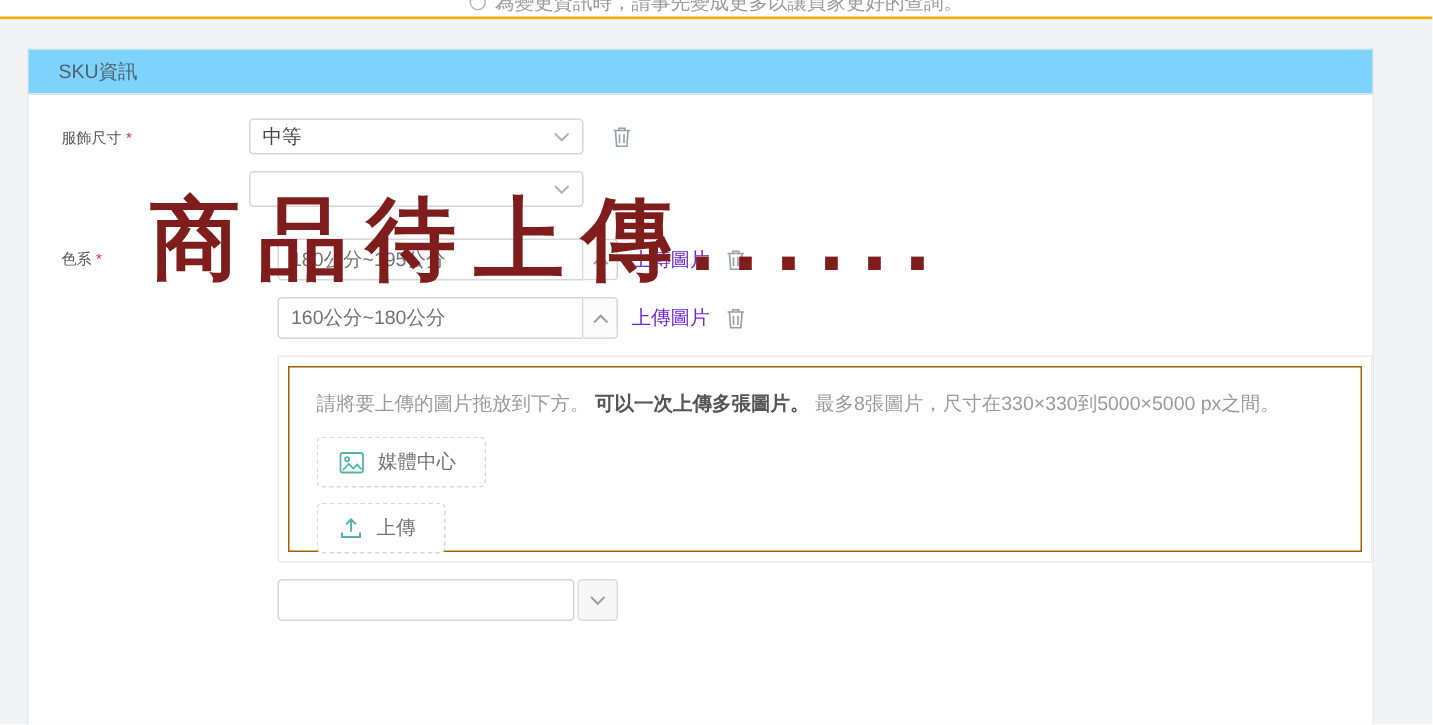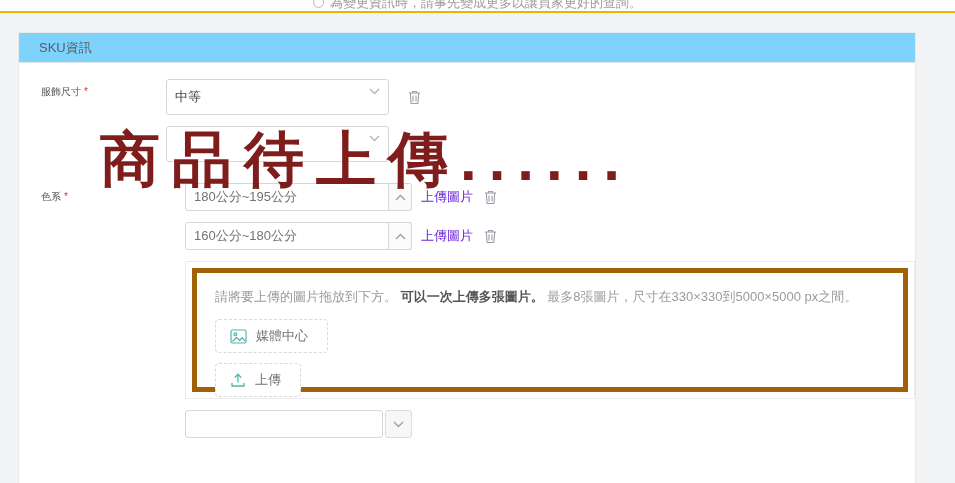--- a/index.html
+++ b/index.html
@@ -27,41 +27,41 @@
   .card-body { padding:16px 0 0 22px; position:relative; }
 
   .frow { display:flex; align-items:flex-start; }
   .flabel { width:125px; padding-top:6px; font-size:10px; color:#555; }
   .req { color:#d0342c; margin-left:3px; }
 
   .vstack > * { margin-bottom:11px; }
   .hrow { display:flex; align-items:center; }
 
   
-  .selectbox { position:relative; width:223px; height:36px; border:1px solid #d6d6d6;
+  .selectbox { position:relative; width:223px; height:24px; border:1px solid #d6d6d6;
     border-radius:3px; background:#fff; font-size:13px; color:#444;
     display:flex; align-items:center; padding:0 26px 0 8px; cursor:pointer; }
   .selectbox .chev { position:absolute; right:8px; top:8px; }
 
   
   .txt { width:204px; height:28px; border:1px solid #d6d6d6; border-radius:3px 0 0 3px;
     padding:0 8px; font-size:13px; color:#737373; outline:none;
     font-family:"Liberation Sans","DejaVu Sans",sans-serif; }
   .expander { width:23px; height:28px; border:1px solid #d6d6d6; border-left:none;
     background:#fbfbfb; border-radius:0 3px 3px 0; display:flex; align-items:center;
     justify-content:center; cursor:pointer; margin-right:9px; }
   a.act { font-size:13px; color:#6d28d9; text-decoration:none; cursor:pointer; }
   .trash-btn { background:none; border:none; cursor:pointer; margin-left:10px;
     display:inline-flex; align-items:center; }
   .size-trash { margin-left:18px; }
 
   
   .upload-outer { margin-top:9px; width:730px; height:138px;
     border:1px solid #ebebeb; padding:6px; background:#fff; }
-  .upload-inner { border:5px solid #a16207; height:100%; padding:15px 18px; }
+  .upload-inner { border:1px solid #a16207; height:100%; padding:15px 18px; }
   .upload-hint { font-size:13px; color:#9b9b9b; margin-bottom:13px; }
   .upload-hint b { color:#555; }
   .dash-btn { display:flex; align-items:center; gap:9px; width:max-content;
     padding:7px 19px 7px 14px; border:1px dashed #d9d9d9; border-radius:4px;
     background:#fff; color:#737373; font-size:13px; cursor:pointer; margin-bottom:10px; }
 
   
   .bottomrow { margin-top:10px; display:flex; align-items:center; }
   .txt-plain { width:198px; height:28px; border:1px solid #d6d6d6; border-radius:3px;
     padding:0 8px; font-size:13px; color:#444; outline:none; }

